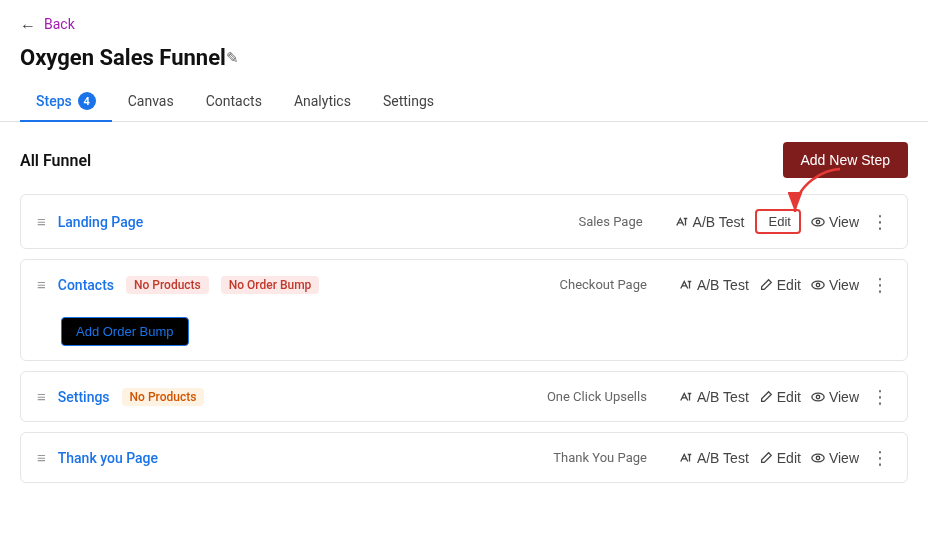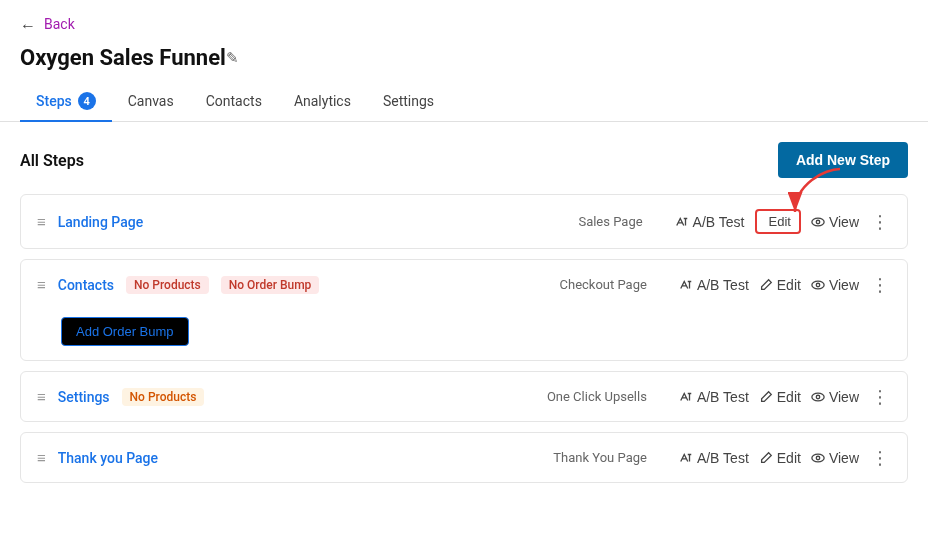--- a/index.html
+++ b/index.html
@@ -90,27 +90,27 @@
       align-items: center;
       justify-content: space-between;
       margin-bottom: 16px;
     }
     .all-steps-label {
       font-size: 16px;
       font-weight: 600;
       color: #111;
     }
     .add-new-step-btn {
-      background: #0369a1;
+      background: #7f1d1d;
       color: #fff;
       border: none;
       border-radius: 4px;
       padding: 10px 18px;
       font-size: 14px;
-      font-weight: 700;
+      font-weight: 400;
       cursor: pointer;
     }
 
     .step-row {
       border: 1px solid #e5e5e5;
       border-radius: 6px;
       margin-bottom: 10px;
       padding: 14px 16px;
       display: flex;
       align-items: center;
@@ -247,21 +247,21 @@
   <div class="tab">
     <span>Analytics</span>
   </div>
   <div class="tab">
     <span>Settings</span>
   </div>
 </div>
 
 <div class="content">
   <div class="section-header">
-    <span class="all-steps-label">All Steps</span>
+    <span class="all-steps-label">All Funnel</span>
     <button class="add-new-step-btn">Add New Step</button>
   </div>
 
   <div class="step-row" style="position:relative;">
     <span class="step-drag-icon">≡</span>
     <span class="step-name">Landing Page</span>
     <span class="step-type">Sales Page</span>
     <div class="step-actions">
       <button class="action-btn">
         <svg viewBox="0 0 16 16" fill="none" stroke="currentColor" stroke-width="1.5">

